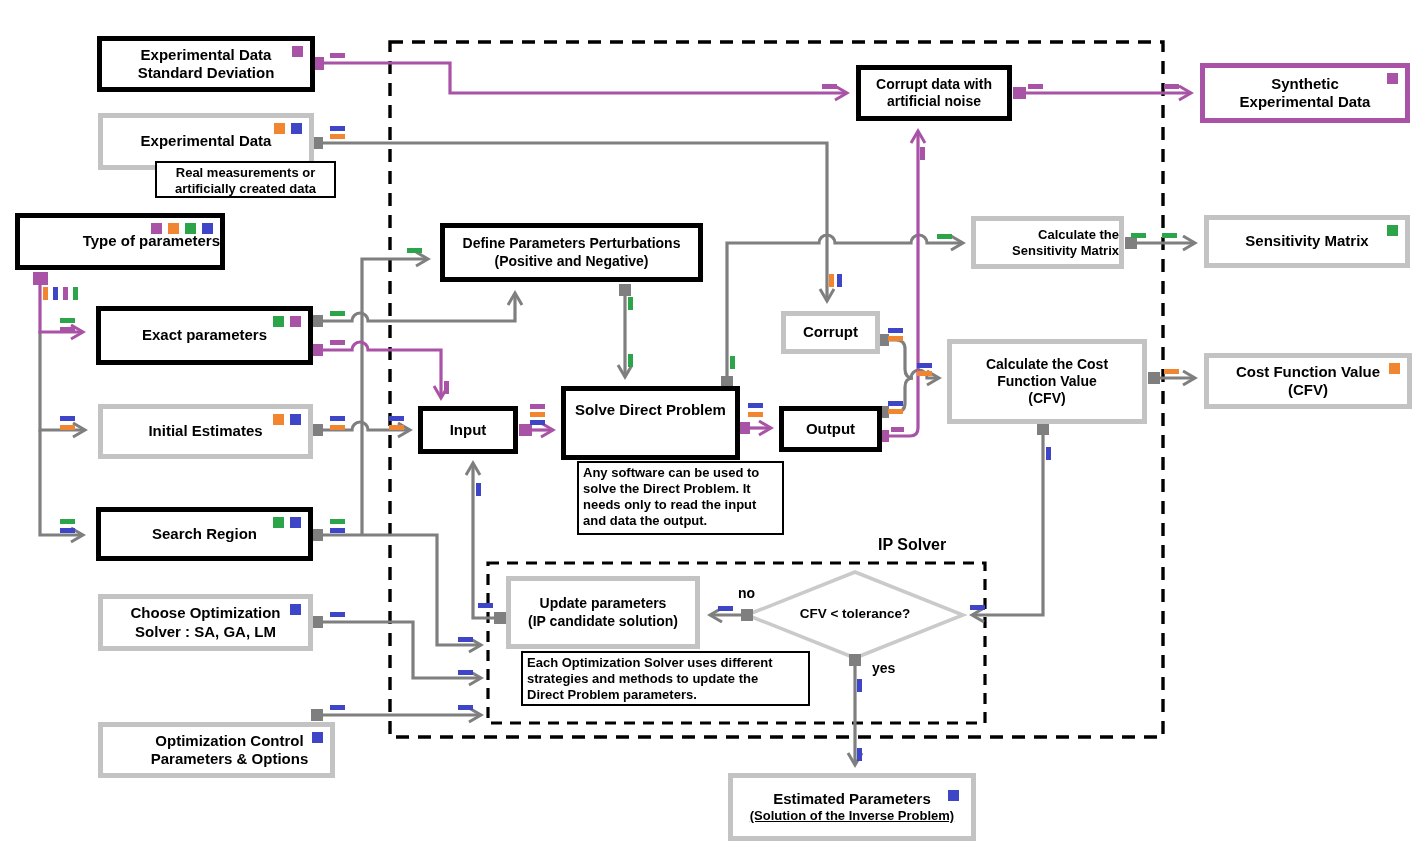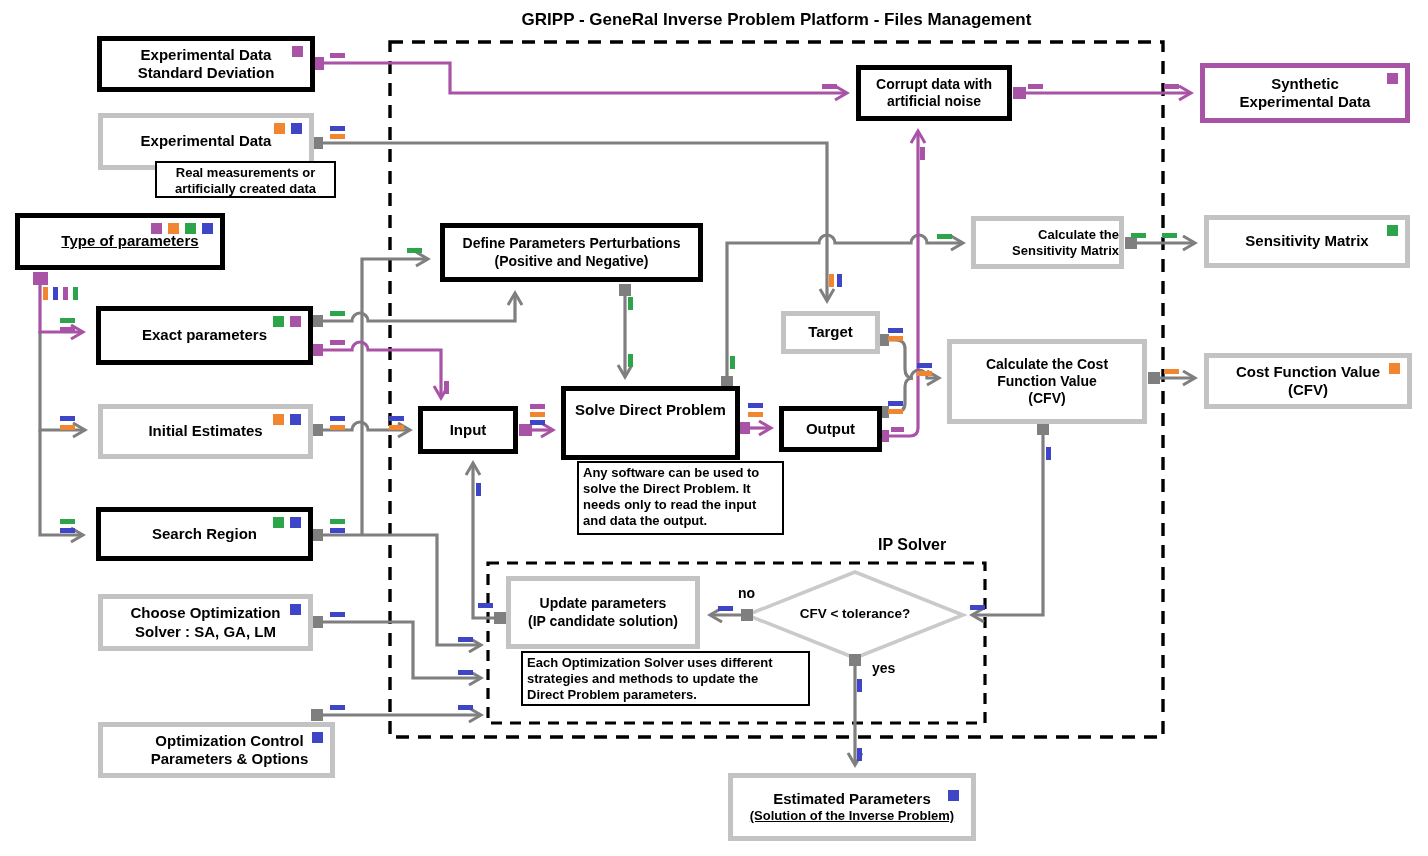--- a/index.html
+++ b/index.html
@@ -162,21 +162,20 @@
       <rect x="920" y="147" width="5" height="13" style="fill: rgb(169, 83, 166);"></rect>
       <rect x="829" y="274" width="5" height="13" style="fill: rgb(242, 133, 48);"></rect>
         <rect x="837" y="274" width="5" height="13" style="fill: rgb(62, 69, 198);"></rect>
       <rect x="476" y="483" width="5" height="13" style="fill: rgb(62, 69, 198);"></rect>
       <rect x="1046" y="447" width="5" height="13" style="fill: rgb(62, 69, 198);"></rect>
       <rect x="857" y="679" width="5" height="13" style="fill: rgb(62, 69, 198);"></rect>
         <rect x="857" y="748" width="5" height="13" style="fill: rgb(62, 69, 198);"></rect>
     </g>
   </svg>
 
-  <div class="txt ctr" style="left:390px;top:10px;width:773px;font-size:17px;">GRIPP - GeneRal Inverse Problem Platform - Files Management</div>
   <div class="txt" style="left:878px;top:536px;font-size:16px;">IP Solver</div>
   <div class="txt" style="left:738px;top:585px;font-size:14px;">no</div>
   <div class="txt" style="left:872px;top:660px;font-size:14px;">yes</div>
   <div class="txt ctr" style="left:775px;top:606px;width:160px;font-size:13.5px;z-index:5;">CFV &lt; tolerance?</div>
 
   <div class="box bk" style="left:97px;top:36px;width:218px;height:56px;">
     <span class="sqs">
         <i class="sq" style="background: rgb(169, 83, 166);"></i>
       </span>
     <div class="lbl f15">Experimental Data
@@ -196,21 +195,21 @@
 artificially created data</div>
   </div>
 
   <div class="box bk" style="left:15px;top:213px;width:210px;height:57px;">
     <span class="sqs">
         <i class="sq" style="background: rgb(169, 83, 166);"></i>
         <i class="sq" style="background: rgb(242, 133, 48);"></i>
         <i class="sq" style="background: rgb(43, 164, 74);"></i>
         <i class="sq" style="background: rgb(62, 69, 198);"></i>
       </span>
-    <div class="lbl f15" style="text-align:center;padding-left:20px;text-decoration:underline;">Type of parameters</div>
+    <div class="lbl f15" style="text-align:right;padding-left:20px;">Type of parameters</div>
   </div>
 
   <div class="box bk" style="left:96px;top:306px;width:217px;height:59px;">
     <span class="sqs">
         <i class="sq" style="background: rgb(43, 164, 74);"></i>
         <i class="sq" style="background: rgb(169, 83, 166);"></i>
       </span>
     <div class="lbl f15">Exact parameters</div>
   </div>
 
@@ -264,21 +263,21 @@
 solve the Direct Problem. It
 needs only to read the input
 and data the output.</div>
   </div>
 
   <div class="box bk" style="left:779px;top:406px;width:103px;height:46px;">
     <div class="lbl f15">Output</div>
   </div>
 
   <div class="box gy" style="left:781px;top:311px;width:99px;height:43px;">
-    <div class="lbl f15">Target</div>
+    <div class="lbl f15">Corrupt</div>
   </div>
 
   <div class="box bk" style="left:856px;top:65px;width:156px;height:56px;">
     <div class="lbl f14">Corrupt data with
 artificial noise</div>
   </div>
 
   <div class="box gy" style="left:971px;top:216px;width:153px;height:53px;text-align:right;">
     <div class="lbl f13">Calculate the
 Sensitivity Matrix</div>

